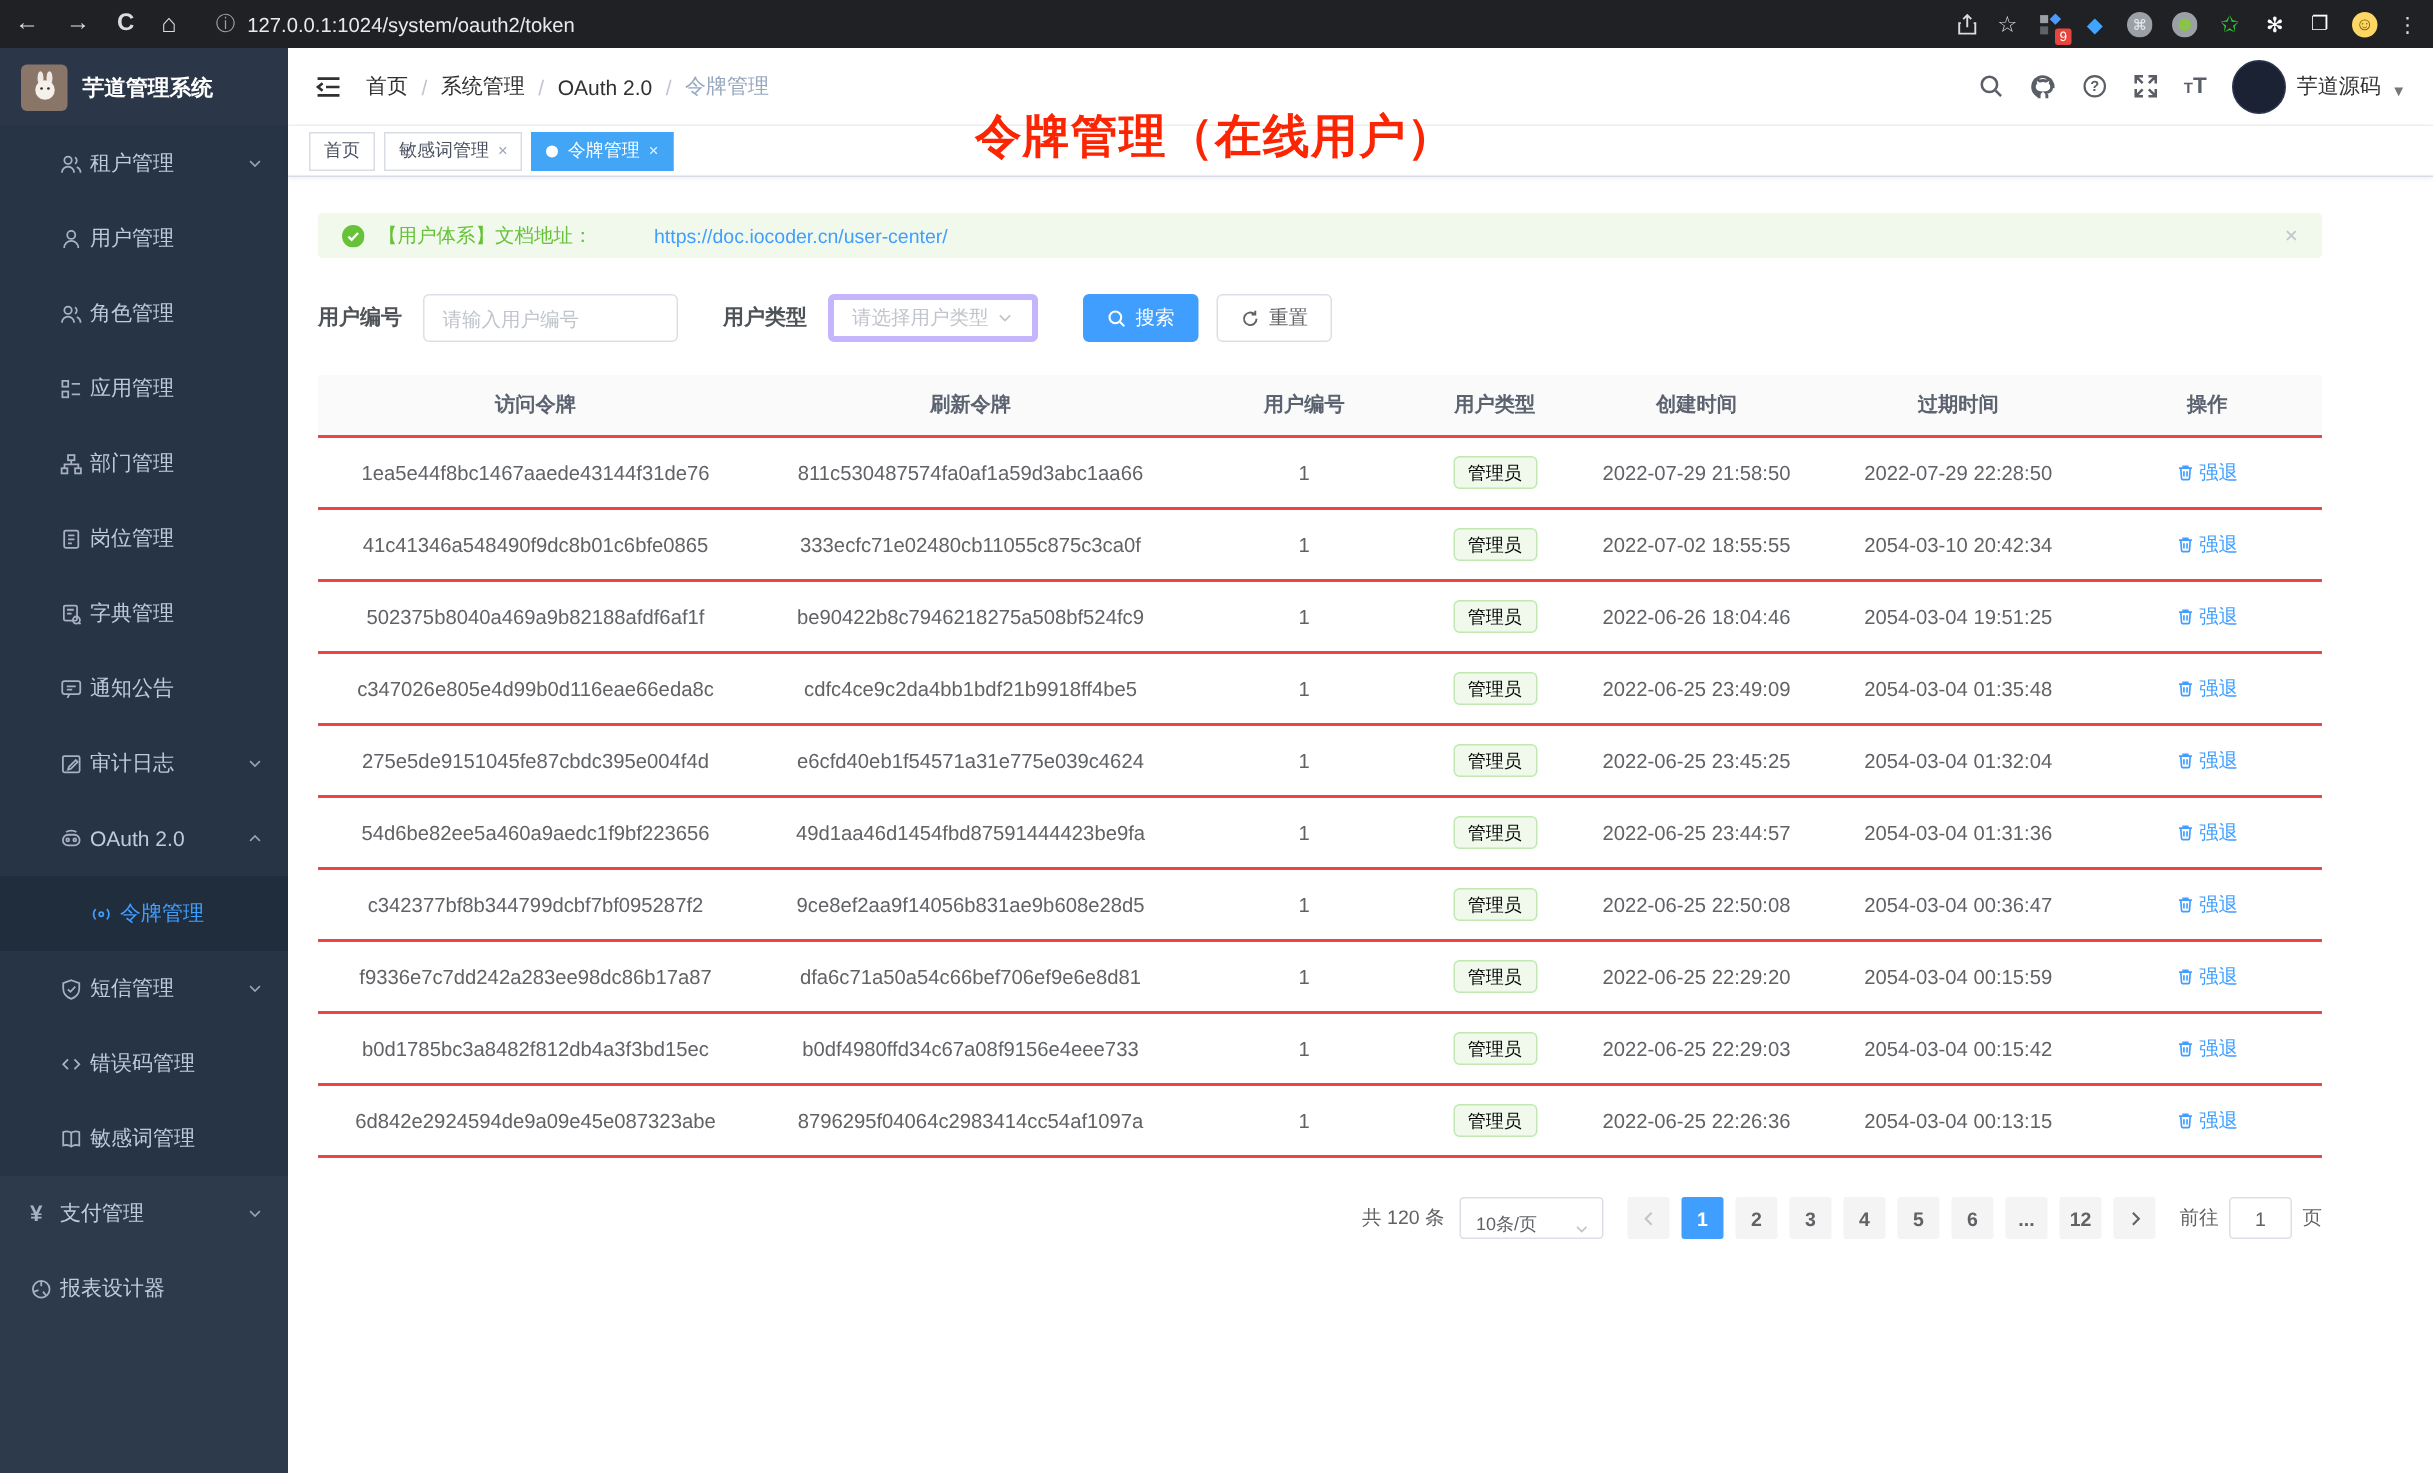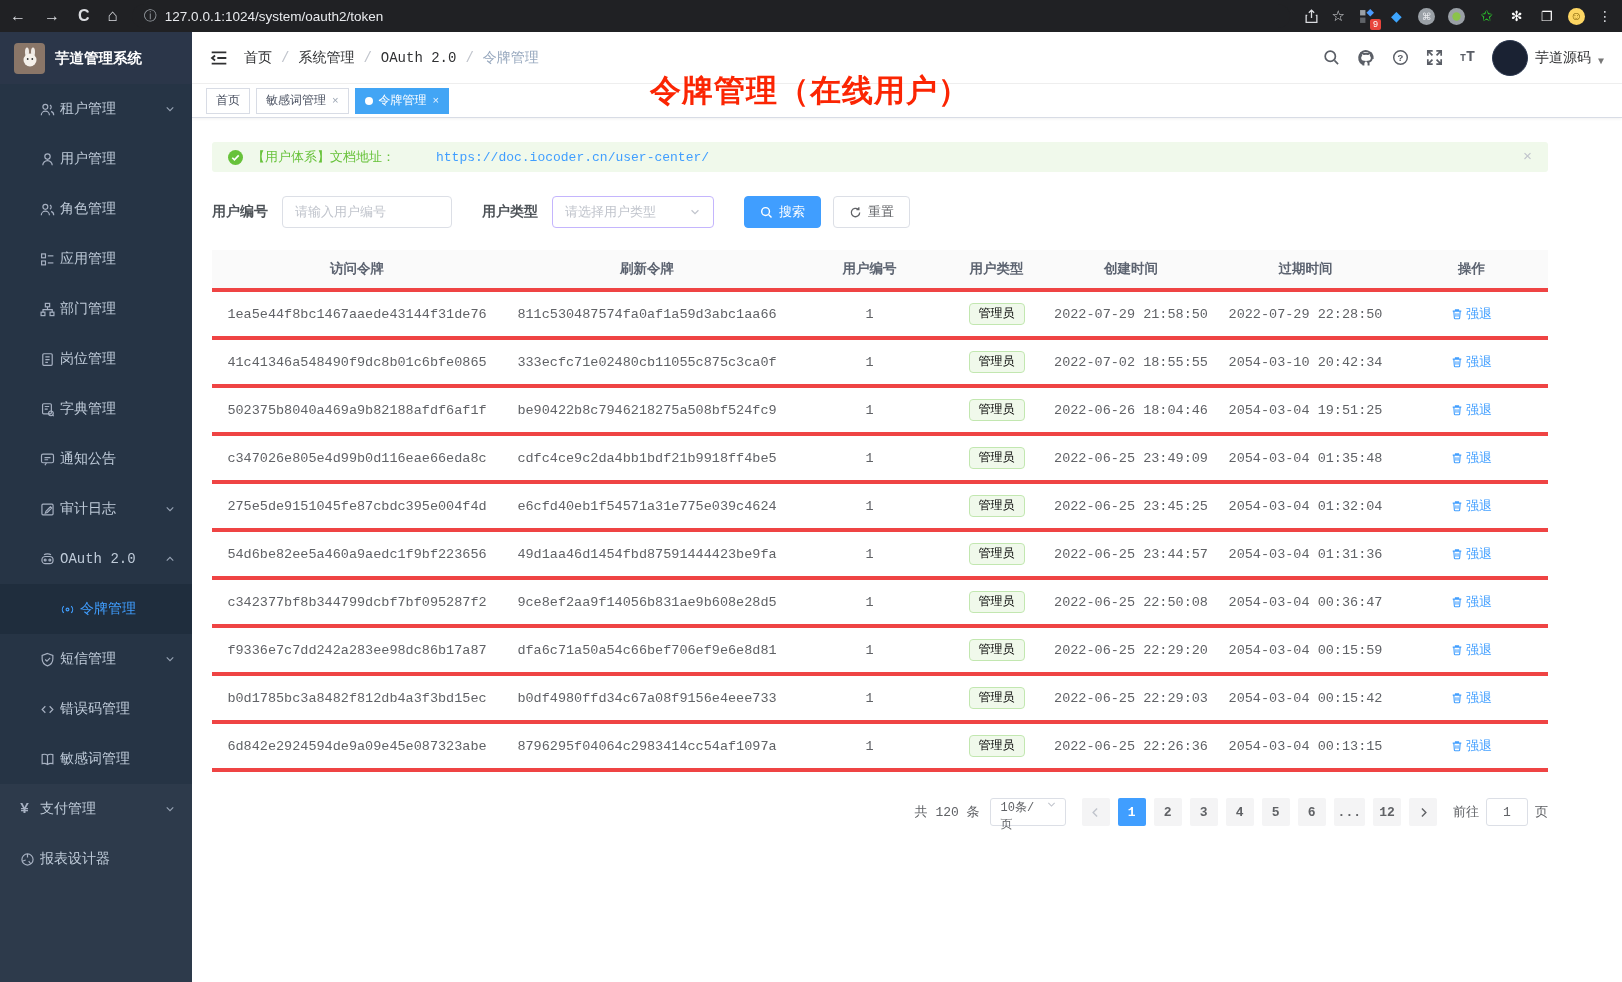--- a/index.html
+++ b/index.html
@@ -15,21 +15,21 @@
     background:#202124; border-radius:14px; padding:3px 12px; font-size:13.5px; }
   .url-info { color:#9aa0a6; font-size:13px; }
   .bright { display:flex; align-items:center; gap:13px; font-size:14px; }
   .ext { position:relative; width:17px; height:17px; display:flex; align-items:center; justify-content:center; }
   .badge9 { position:absolute; right:-6px; bottom:-5px; background:#e8453c; color:#fff;
     font-size:9px; padding:0 3px; border-radius:2px; line-height:11px; }
   .emoji-face { width:17px; height:17px; background:#fdd663; border-radius:50%;
     color:#7a5a00; font-size:12px; line-height:17px; text-align:center; }
 
   
-  .app { display:flex; height:950px; position:relative;font-family:Liberation Mono, monospace; }
+  .app { display:flex; height:950px; position:relative; }
   .sidebar { width:192px; background:#2d3a4b; color:#bfcbd9; flex-shrink:0; }
   .logo-row { height:52px; display:flex; align-items:center; gap:10px; padding:0 14px;
     background:#2b3649; }
   .logo-avatar { width:31px; height:31px; border-radius:4px; background:#8a7668;
     display:flex; align-items:center; justify-content:center; flex-shrink:0; }
   .logo-title { color:#fff; font-size:14.5px; font-weight:700; }
   .menu { height:898px; background:#2d3a4b; overflow:hidden; }
   .menu-item { height:50px; display:flex; align-items:center; gap:4px; font-size:14px;
     cursor:pointer; position:relative; }
   .menu-item.lvl0 { padding-left:20px; background:#2d3a4b; }
@@ -80,47 +80,47 @@
     align-items:center; gap:9px; padding:0 16px; font-size:13px; color:#67c23a; }
   .alert a { color:#409eff; text-decoration:none;margin-left:32px; }
   .alert .alert-close { margin-left:auto; color:#c0c4cc; font-size:15px; cursor:pointer; }
 
   .filters { display:flex; align-items:center; margin-top:24px; font-size:14px; }
   .f-label { font-weight:700; color:#4e5358; margin-right:14px; }
   .f-input { width:170px; height:32px; border:1px solid #dcdfe6; border-radius:4px;
     padding:0 12px; font-size:13px; color:#ec4899; margin-right:30px; outline:none;
     font-family:inherit; }
   .f-input::placeholder { color:#c0c4cc; }
-  .f-select { width:162px; height:32px; border:1px solid #c4b5fd; border-radius:4px;
+  .f-select { width:140px; height:32px; border:4px solid #c4b5fd; border-radius:4px;
     display:flex; align-items:center; padding:0 12px; color:#c0c4cc; font-size:13px;
     margin-right:30px; cursor:pointer; }
   .f-select .sel-arrow { margin-left:auto; color:#c0c4cc; display:flex; }
   .btn { height:32px; border-radius:4px; border:1px solid #dcdfe6; background:#fff;
     display:inline-flex; align-items:center; gap:6px; padding:0 15px; font-size:13px;
     color:#606266; cursor:pointer; font-family:inherit; }
   .btn.primary { background:#409eff; border-color:#409eff; color:#fff; margin-right:12px; }
 
   
   .table { margin-top:22px; font-size:13.5px; color:#606266; }
   .t-row { display:grid; grid-template-columns:290fr 290fr 155fr 99fr 170fr 179fr 153fr;
-    align-items:center; border-bottom:4px solid #ef4444; }
+    align-items:center; border-bottom:2px solid #ef4444; }
   .t-head { background:#fafafa; color:#5c6370; font-weight:700; height:42px; }
   .t-body-row { height:48px; background:#fff; }
   .t-cell { text-align:center; padding:0 4px; white-space:nowrap; overflow:hidden; }
   .tag-success { display:inline-block; background:#f0f9eb; border:1px solid #c2e7b0;
     color:#000000; border-radius:4px; font-size:12px; padding:2px 9px; line-height:16px; }
   .action-link { color:#409eff; cursor:pointer; display:inline-flex; align-items:center;
     gap:3px; font-size:13px; }
 
   
   .pagination { display:flex; align-items:center; justify-content:flex-end; gap:8px;
     margin-top:26px; font-size:13px; color:#606266; }
   .pg-total { margin-right:2px; }
-  .pg-size { width:76px; height:28px; border:1px solid #dcdfe6; border-radius:3px;
-    display:flex; align-items:flex-start; padding:0 8px 0 10px; font-size:12px; color:#606266;
+  .pg-size { width:96px; height:28px; border:1px solid #dcdfe6; border-radius:3px;
+    display:flex; align-items:flex-end; padding:0 8px 0 10px; font-size:12px; color:#606266;
     cursor:pointer; margin-right:8px; }
   .pg-size .sel-arrow { margin-left:auto; color:#c0c4cc; display:flex; }
   .pg-btn { min-width:28px; height:28px; background:#f4f4f5; border-radius:2px;
     display:flex; align-items:center; justify-content:center; cursor:pointer;
     color:#606266; font-weight:700; padding:0 4px; }
   .pg-btn.pg-active { background:#409eff; color:#fff; }
   .pg-btn.pg-disabled { color:#c0c4cc; }
   .pg-goto { display:flex; align-items:center; gap:7px; margin-left:8px; }
   .pg-goto-input { width:42px; height:28px; border:1px solid #dcdfe6; border-radius:3px;
     text-align:center; font-size:13px; color:#606266; outline:none; font-family:inherit; }

